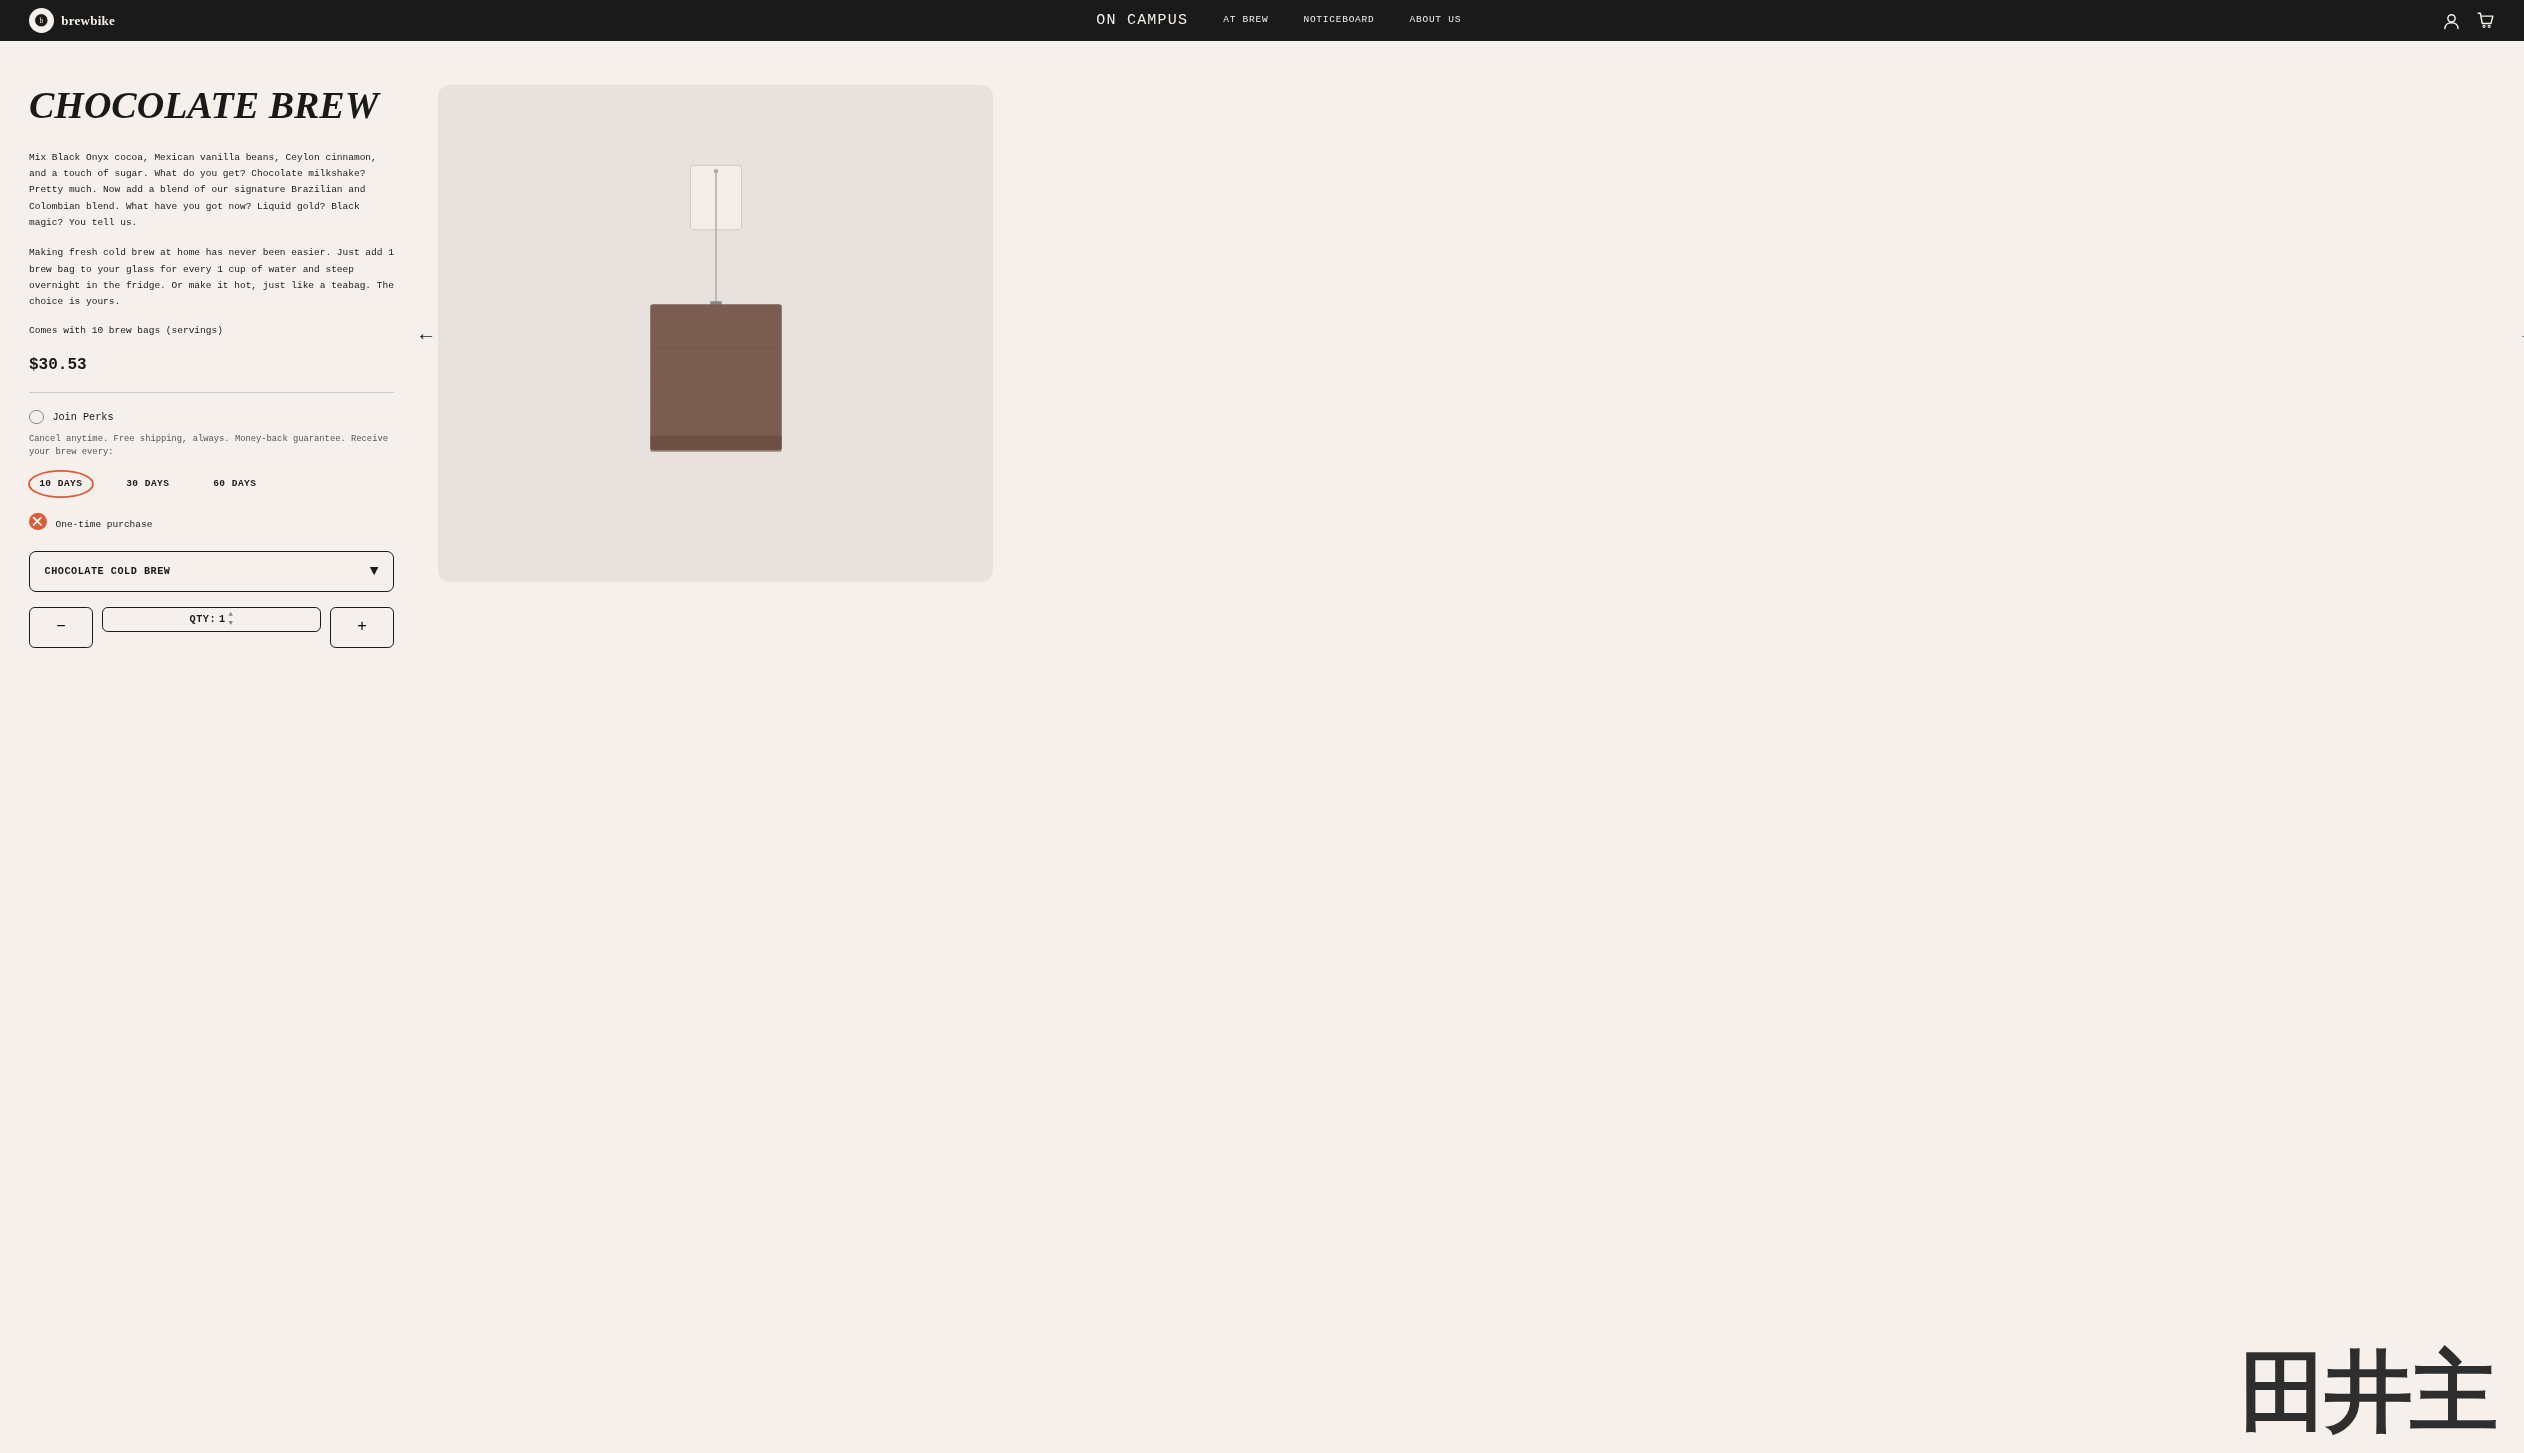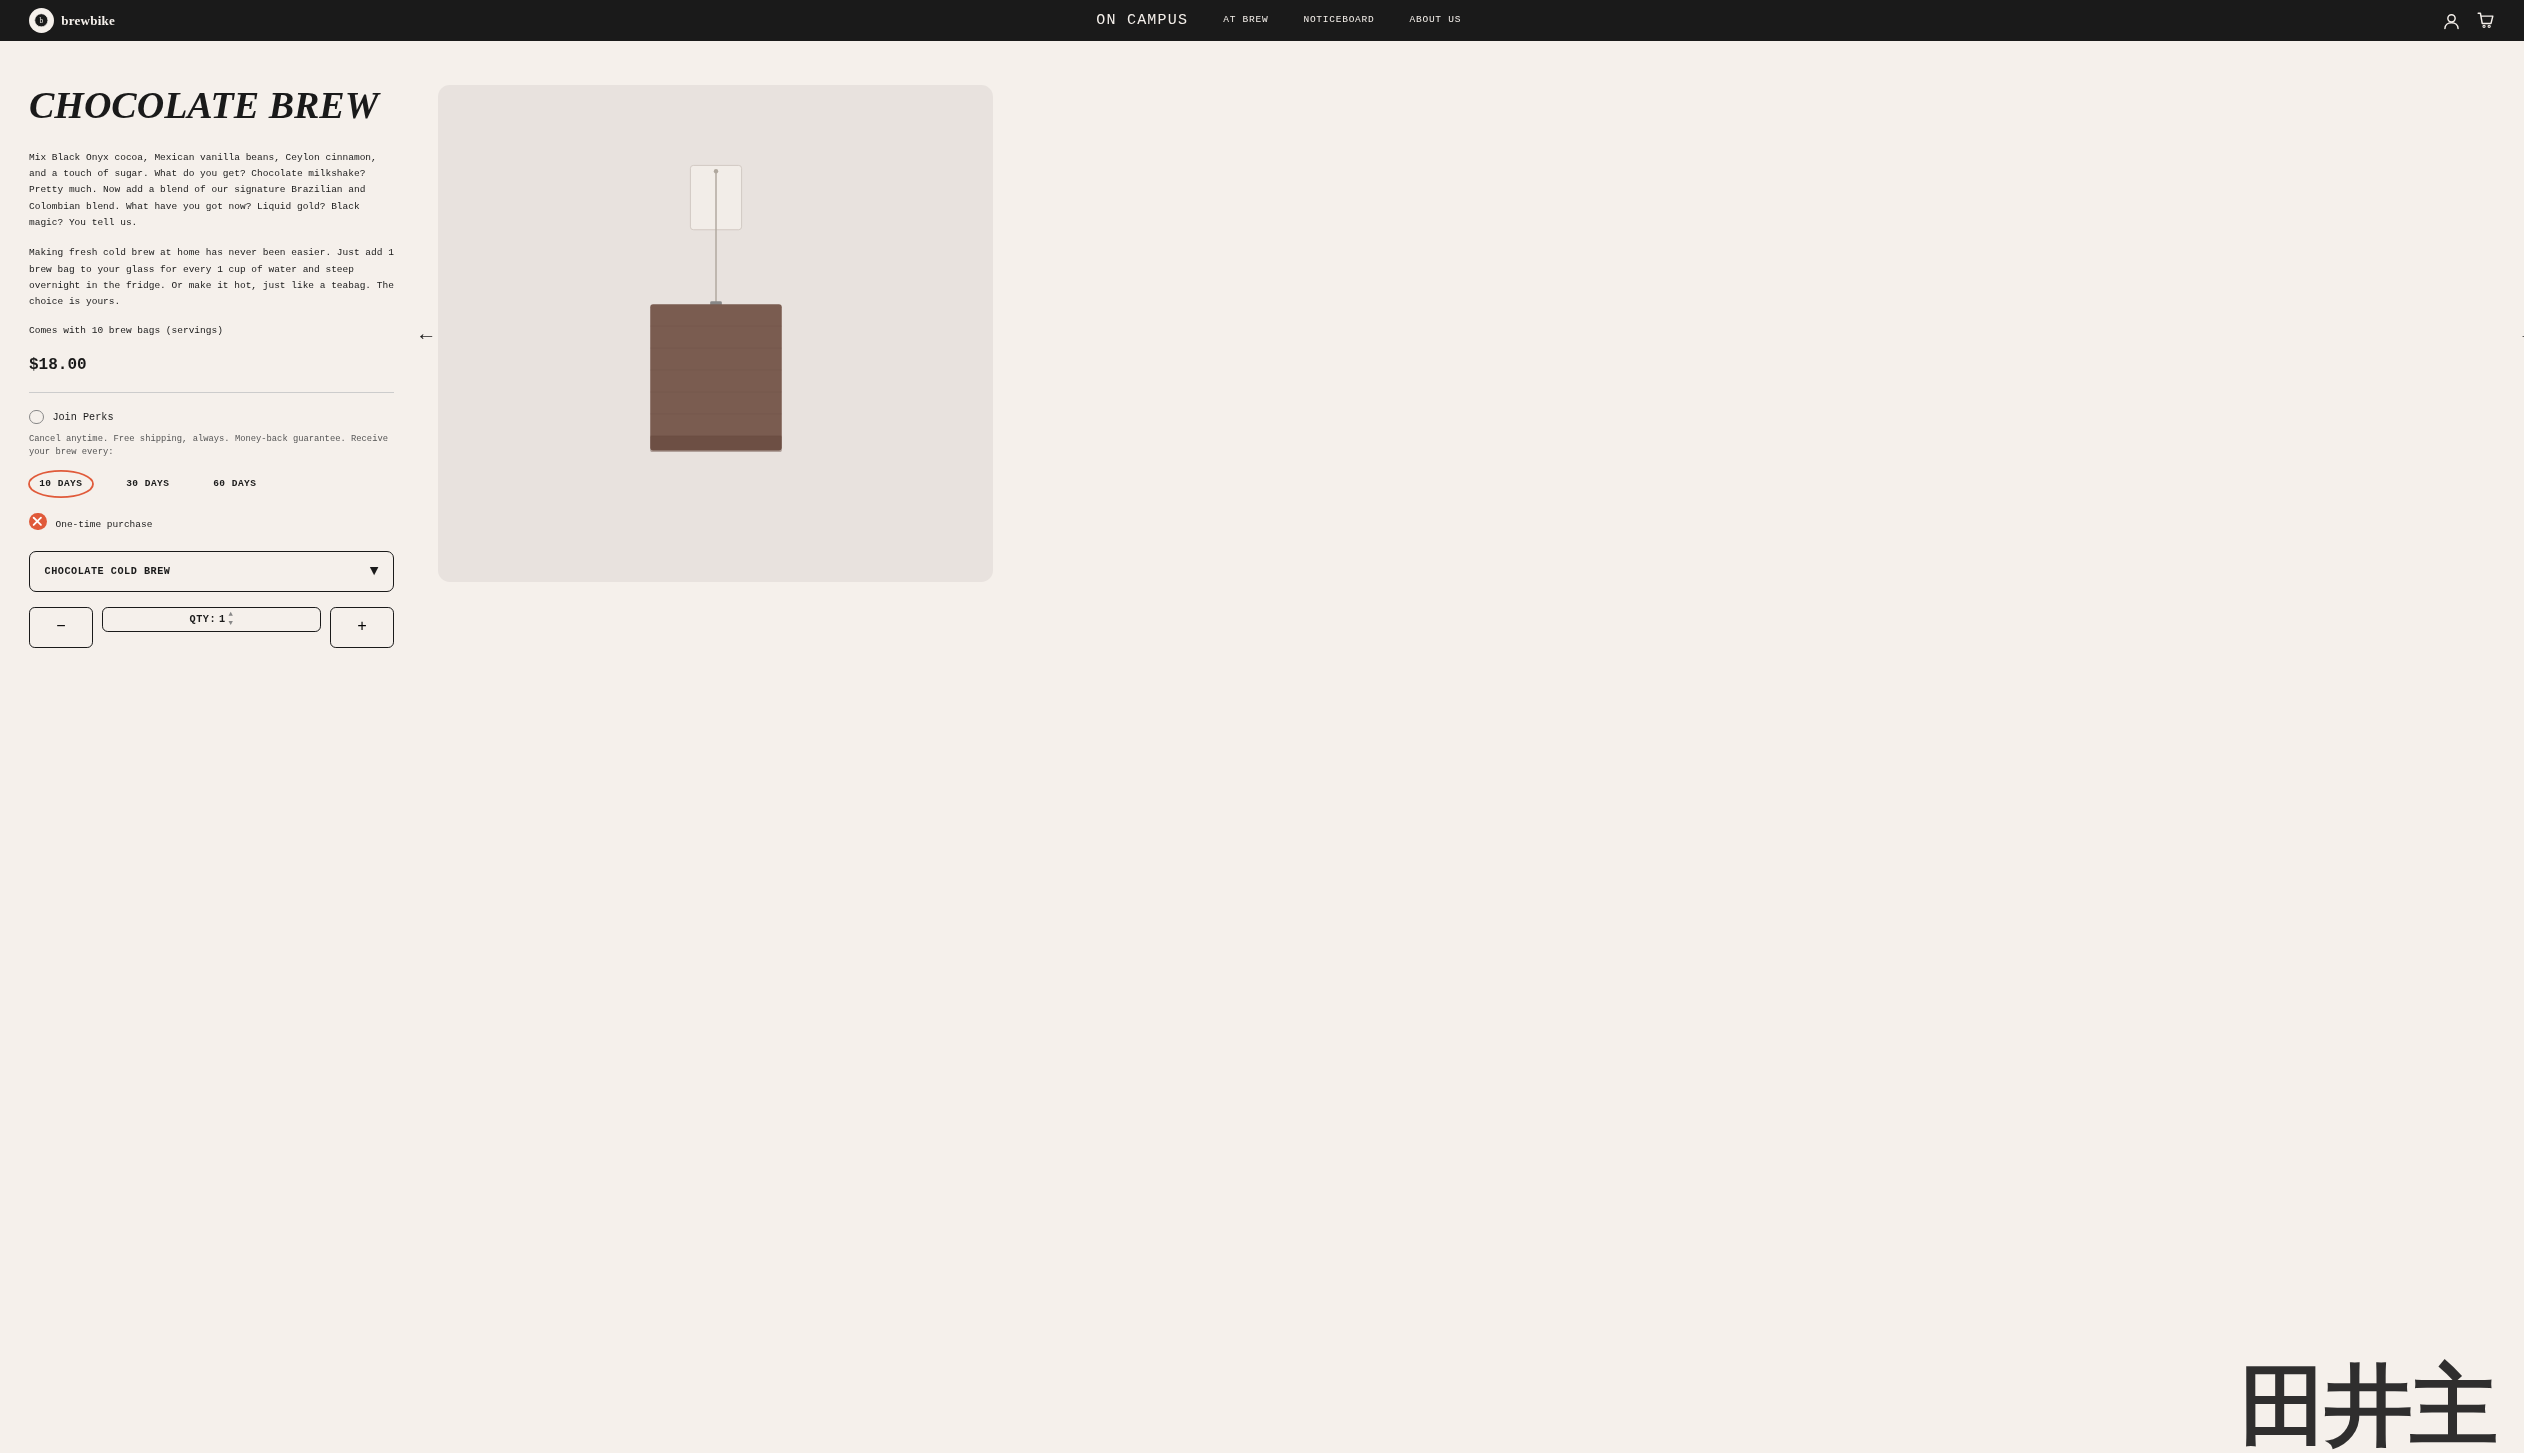--- a/index.html
+++ b/index.html
@@ -21,21 +21,21 @@
       height: 41px;
       position: sticky;
       top: 0;
       z-index: 100;
     }
 
     
     .main-container {
       display: flex;
       min-height: calc(100vh - 41px);
-      padding: 44px 29px 24px 29px;
+      padding: 44px 29px 38px 29px;
       gap: 44px;
     }
 
     
     .left-column {
       flex: 0 0 365px;
       max-width: 365px;
     }
 
     .product-title {
@@ -294,21 +294,21 @@
   <div class="left-column">
 
     <h1 class="product-title">CHOCOLATE BREW</h1>
 
     <p class="product-description">Mix Black Onyx cocoa, Mexican vanilla beans, Ceylon cinnamon, and a touch of sugar. What do you get? Chocolate milkshake? Pretty much. Now add a blend of our signature Brazilian and Colombian blend. What have you got now? Liquid gold? Black magic? You tell us.</p>
 
     <p class="product-description">Making fresh cold brew at home has never been easier. Just add 1 brew bag to your glass for every 1 cup of water and steep overnight in the fridge. Or make it hot, just like a teabag. The choice is yours.</p>
 
     <p class="product-servings">Comes with 10 brew bags (servings)</p>
 
-    <p class="product-price">$18.00</p>
+    <p class="product-price">$30.53</p>
 
     <div class="divider"></div>
 
     <div class="perks-section">
       <div class="perks-radio"></div>
       <span class="perks-label">Join Perks</span>
     </div>
 
     <p class="perks-sublabel">Cancel anytime. Free shipping, always. Money-back guarantee. Receive your brew every:</p>
 

